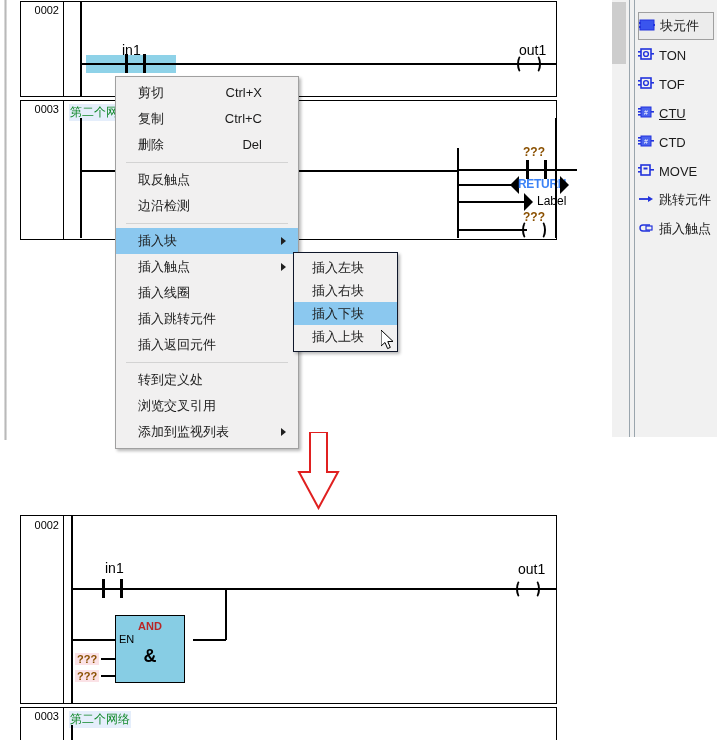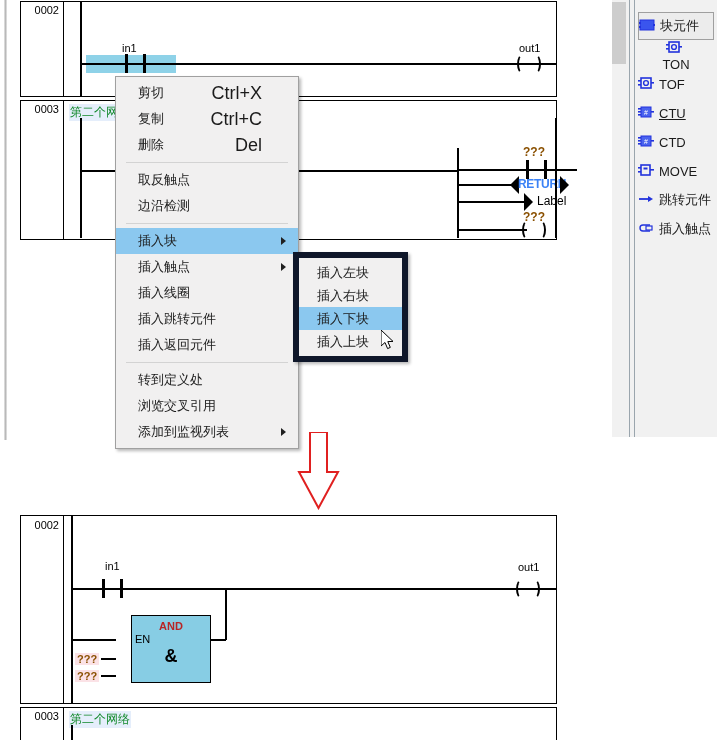--- a/index.html
+++ b/index.html
@@ -22,21 +22,21 @@
   .rung{position:absolute;border:1px solid #000;background:#fff;box-sizing:border-box;}
   .rung-num{position:absolute;font-size:11px;color:#000;text-align:right;
       font-family:"Liberation Sans","DejaVu Sans",sans-serif;}
   .comment{position:absolute;color:#12892b;background:#e5eefb;font-size:12px;
       padding:0 1px;white-space:nowrap;}
 
   .contact{position:absolute;}
   .contact .bar{position:absolute;background:#000;width:3px;height:19px;top:0;}
   .wire{position:absolute;background:#000;height:2px;}
   .vwire{position:absolute;background:#000;width:2px;}
-  .lbl{position:absolute;font-size:11px;white-space:nowrap;}
+  .lbl{position:absolute;font-size:14px;white-space:nowrap;}
 
   .sel{position:absolute;background:#8ed2e8;}
 
   
   .coil{position:absolute;width:22px;height:20px;}
   .coil:before,.coil:after{content:"";position:absolute;top:0;width:11px;height:20px;
      border:2.5px solid #000;box-sizing:border-box;border-radius:50%;}
   .coil:before{left:-1px;border-right:none;border-top-color:transparent;border-bottom-color:transparent;}
   .coil:after{right:-1px;border-left:none;border-top-color:transparent;border-bottom-color:transparent;}
   .ret-text{position:absolute;color:#3b82f6;font-weight:bold;font-size:12px;letter-spacing:-0.3px;}
@@ -45,28 +45,28 @@
   .tri-right{position:absolute;width:0;height:0;border-top:9px solid transparent;
       border-bottom:9px solid transparent;border-left:9px solid #000;}
   .qmark{position:absolute;color:#8a5000;font-weight:bold;font-size:12px;}
 
   
   #ctx-menu{position:absolute;left:115px;top:76px;width:182px;
       background:#f1f0f0;border:1px solid #a0a0a0;
       box-shadow:2px 2px 3px rgba(0,0,0,.28);padding:3px 0;}
   .mi{position:relative;height:26px;line-height:26px;padding:0 8px 0 22px;
       font-size:13px;color:#1b1b1b;white-space:nowrap;cursor:default;}
-  .mi .sc{position:absolute;right:36px;top:0;font-size:18px;color:#1b1b1b;}
+  .mi .sc{position:absolute;right:36px;top:0;font-size:13px;color:#1b1b1b;}
   .mi .arw{position:absolute;right:12px;top:9px;width:0;height:0;
       border-top:4px solid transparent;border-bottom:4px solid transparent;border-left:5px solid #202020;}
   .mi.on{background:#8bc8ef;}
   .msep{height:1px;background:#d3d3d3;margin:4px 10px 4px 10px;}
 
   #sub-menu{position:absolute;left:293px;top:252px;width:103px;
-      background:#f1f0f0;border:6px solid #0f172a;
+      background:#f1f0f0;border:1px solid #0f172a;
       box-shadow:2px 2px 3px rgba(0,0,0,.28);padding:3px 0;}
   #sub-menu .mi{padding:0 8px 0 18px;height:23px;line-height:23px;}
 
   #cursor{position:absolute;left:381px;top:330px;width:14px;height:20px;}
 
   
   #flow-arrow{position:absolute;left:296px;top:432px;}
 
   
   #toolbox{position:absolute;left:612px;top:0;width:105px;height:437px;background:#f1f1f1;}
@@ -193,21 +193,21 @@
   <div id="tb-div2"></div>
 <div class="tb-item selected" style="top: 12px;">
       <span class="tb-ico"><svg width="16" height="12" viewBox="0 0 16 12">
           <rect x="1" y="1" width="14" height="10" fill="#3a55ee" stroke="#2233dd"></rect>
           <rect x="0" y="3" width="2" height="2" fill="#2233dd"></rect>
           <rect x="0" y="7" width="2" height="2" fill="#2233dd"></rect>
           <rect x="14" y="5" width="2" height="2" fill="#2233dd"></rect>
         </svg></span>
       <span>块元件</span>
     </div>
-    <div class="tb-item" style="top: 41px; flex-direction: column;">
+    <div class="tb-item" style="top: 41px;">
       <span class="tb-ico"><svg width="16" height="12" viewBox="0 0 16 12">
           <rect x="3" y="1" width="10" height="10" fill="none" stroke="#2233dd" stroke-width="1.6"></rect>
           <circle cx="8" cy="6" r="2.4" fill="none" stroke="#2233dd" stroke-width="1.4"></circle>
           <rect x="0" y="3" width="3" height="1.6" fill="#2233dd"></rect>
           <rect x="0" y="7" width="3" height="1.6" fill="#2233dd"></rect>
           <rect x="13" y="5" width="3" height="1.6" fill="#2233dd"></rect>
         </svg></span>
       <span>TON</span>
     </div>
     <div class="tb-item" style="top: 70px;">
@@ -284,21 +284,21 @@
   </div>
 
   <div class="lbl" style="left:498px;top:46px;">out1</div>
   <div class="coil" style="left:497px;top:64px;"></div>
 
   <div class="vwire" style="left:51px;top:73px;height:53px;"></div>
   <div class="wire" style="left:51px;top:124px;width:45px;"></div>
   <div class="wire" style="left:173px;top:124px;width:33px;"></div>
   <div class="vwire" style="left:205px;top:73px;height:52px;"></div>
 
-  <div class="fb" style="left:95px;top:100px;width:80px;height:68px;margin-left:16px;">
+  <div class="fb" style="left:95px;top:100px;width:70px;height:68px;">
     <div class="fb-title" style="left:0;top:4px;">AND</div>
     <div class="fb-en" style="left:3px;top:17px;">EN</div>
     <div class="fb-op" style="left:0;top:30px;">&amp;</div>
   </div>
 
   <div class="pin" style="left:55px;top:138px;">???</div>
   <div class="wire" style="left:81px;top:143px;width:15px;"></div>
   <div class="pin" style="left:55px;top:155px;">???</div>
   <div class="wire" style="left:81px;top:160px;width:15px;"></div>
 

